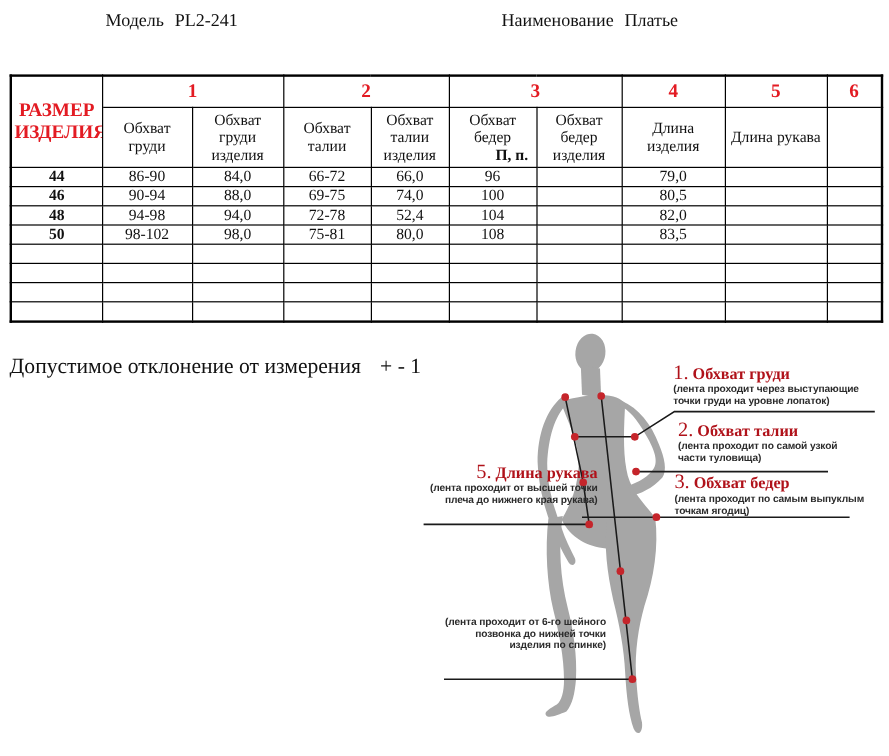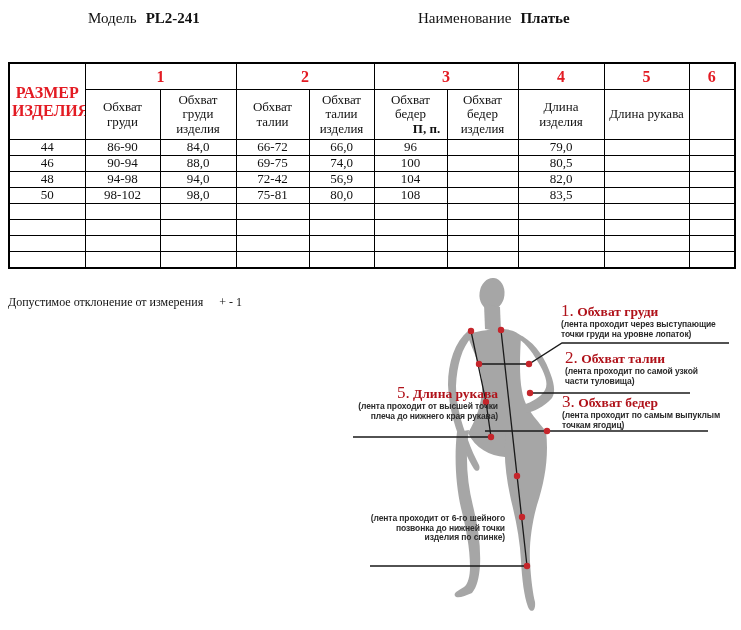--- a/index.html
+++ b/index.html
@@ -5,40 +5,40 @@
   html,body{margin:0;padding:0;}
   body{
     width:741px;height:630px;position:relative;background:#ffffff;
     font-family:"Liberation Serif", serif;color:#111;overflow:hidden;
   }
   
   .doc-header{position:absolute;top:10px;left:0;width:741px;font-size:15px;}
   .hdr-item{position:absolute;white-space:nowrap;}
   .hdr-model{left:88px;}
   .hdr-name{left:418px;}
-  .hdr-value{font-weight:bold;margin-left:9px;}
+  .hdr-value{font-weight:normal;margin-left:9px;}
   
   table.size-table{
     position:absolute;left:8px;top:62px;border-collapse:collapse;
     table-layout:fixed;width:726px;
   }
   table.size-table td, table.size-table th{
     border:1px solid #000;padding:0 2px;text-align:center;vertical-align:middle;
     font-weight:normal;font-size:13px;line-height:1.12;overflow:hidden;
   }
   table.size-table{border:2px solid #000;}
   th.size-col{font-size:13.5px;}
   tr.group-row th{color:#e31b23;font-weight:bold;font-size:16px;height:25px;}
   tr.sub-row th{height:49px;}
   .bold-suffix{font-weight:bold;padding-left:32px;}
   tr.data-row td{height:15px;}
-  tr.data-row td.size-cell{font-weight:normal;}
+  tr.data-row td.size-cell{font-weight:bold;}
   tr.empty-row td{height:15px;}
   
-  .deviation{position:absolute;left:8px;top:295px;font-size:12px;white-space:nowrap;}
+  .deviation{position:absolute;left:8px;top:295px;font-size:18px;white-space:nowrap;}
   .deviation .dev-value{margin-left:16px;}
   
   .ann{position:absolute;color:#b0121a;}
   .ann .ann-title{font-weight:bold;font-size:13.5px;line-height:16px;white-space:nowrap;}
   .ann .ann-num{font-size:17px;font-weight:normal;}
   .ann .ann-desc{
     font-family:Liberation Sans, sans-serif;font-weight:bold;color:#2b2b2b;
     font-size:8.5px;line-height:9.5px;letter-spacing:-0.1px;
   }
   .ann-right{text-align:right;}
@@ -135,22 +135,22 @@
     <td>100</td>
     <td></td>
     <td>80,5</td>
     <td></td>
     <td></td>
   </tr>
   <tr class="data-row">
     <td class="size-cell">48</td>
     <td>94-98</td>
     <td>94,0</td>
-    <td>72-42</td>
-    <td>56,9</td>
+    <td>72-78</td>
+    <td>52,4</td>
     <td>104</td>
     <td></td>
     <td>82,0</td>
     <td></td>
     <td></td>
   </tr>
   <tr class="data-row">
     <td class="size-cell">50</td>
     <td>98-102</td>
     <td>98,0</td>

